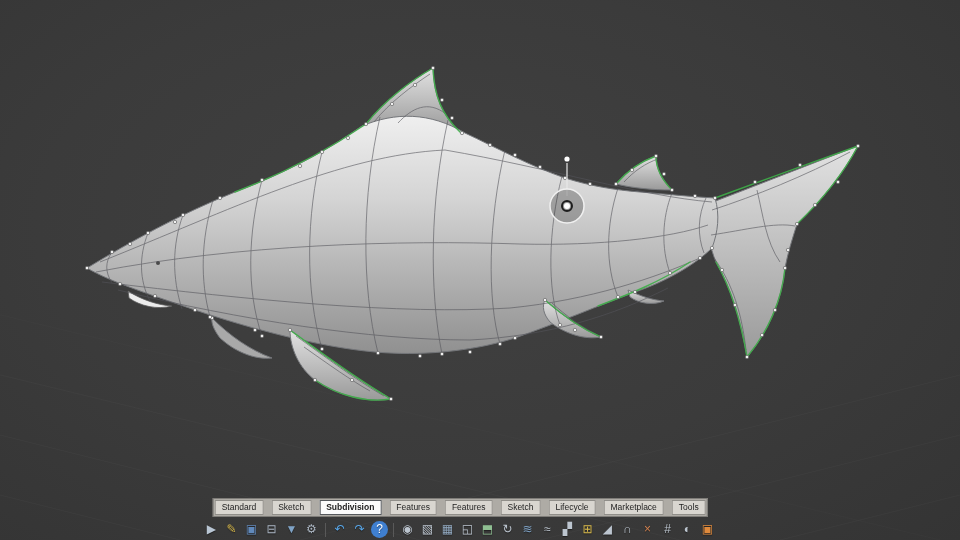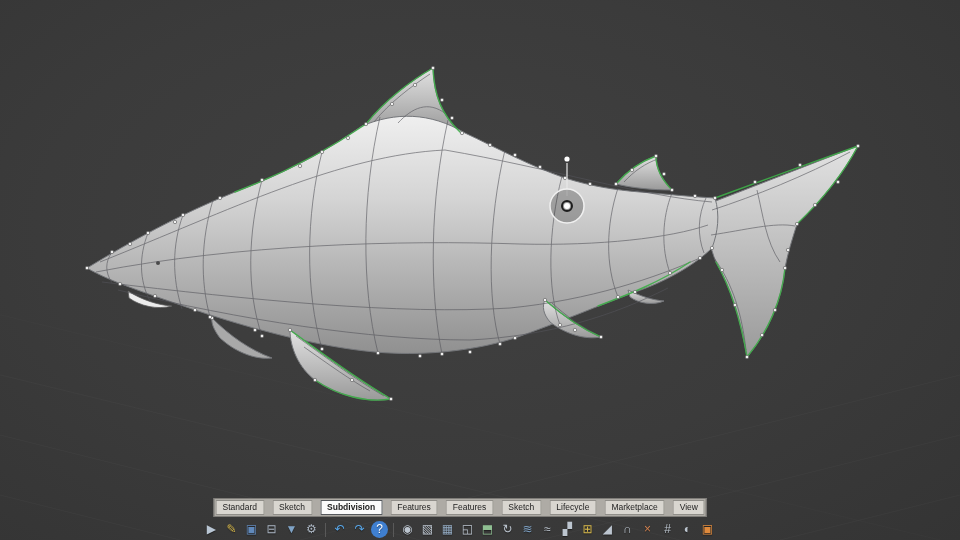--- a/index.html
+++ b/index.html
@@ -246,21 +246,21 @@
 
 <div class="tabbar">
   <span class="tab">Standard</span>
   <span class="tab">Sketch</span>
   <span class="tab active">Subdivision</span>
   <span class="tab">Features</span>
   <span class="tab">Features</span>
   <span class="tab">Sketch</span>
   <span class="tab">Lifecycle</span>
   <span class="tab">Marketplace</span>
-  <span class="tab">View</span>
+  <span class="tab">Tools</span>
 </div>
 
 <div class="toolbar">
   <span class="ticon" style="color: rgb(185, 198, 212);">▶</span>
   <span class="ticon" style="color: rgb(215, 184, 75);">✎</span>
   <span class="ticon" style="color: rgb(97, 137, 187);">▣</span>
   <span class="ticon" style="color: rgb(169, 180, 193);">⊟</span>
   <span class="ticon" style="color: rgb(127, 163, 198);">▼</span>
   <span class="ticon" style="color: rgb(170, 180, 192);">⚙</span>
   <span class="tsep"></span>

